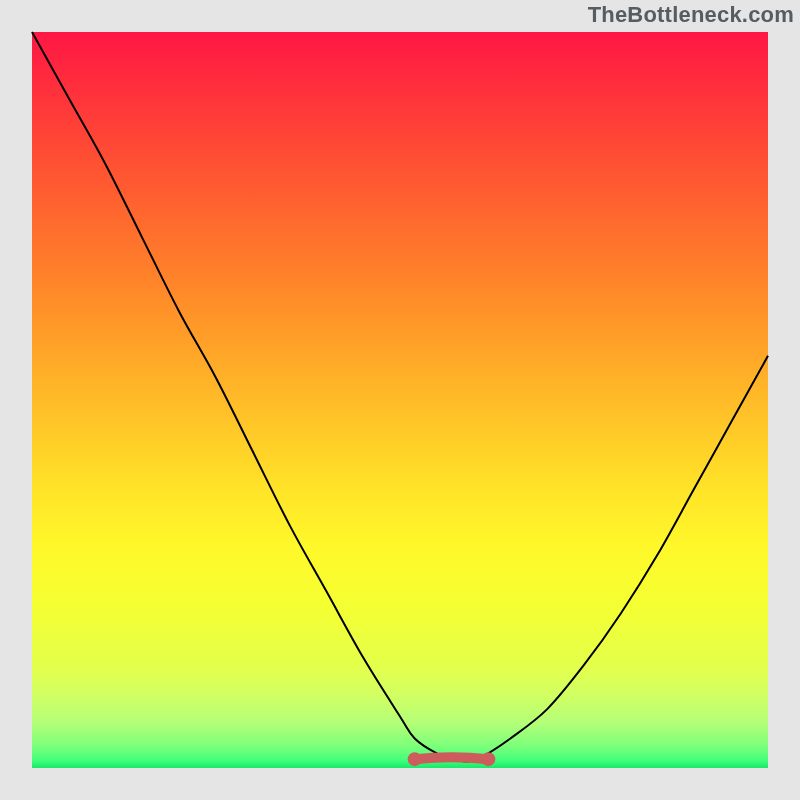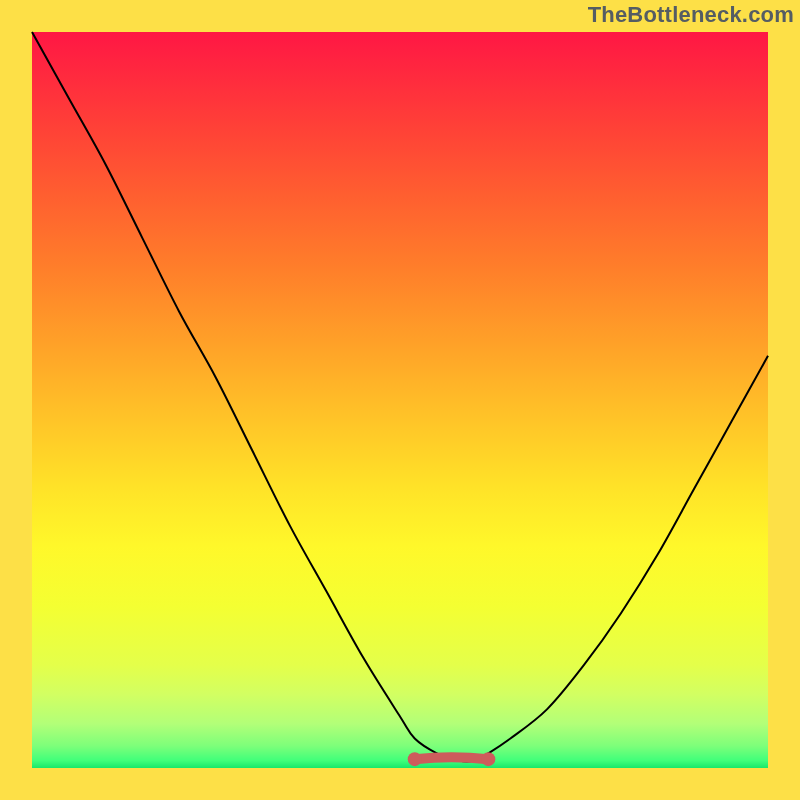--- a/index.html
+++ b/index.html
@@ -8,21 +8,21 @@
     width: 800px;
     height: 800px;
     overflow: hidden;
     background: #000;
     font-family: Arial, Helvetica, sans-serif;
   }
   .frame {
     position: relative;
     width: 800px;
     height: 800px;
-    background: #fde047;
+    background: #e5e5e5;
   }
   .watermark {
     position: absolute;
     top: 2px;
     right: 6px;
     color: #555d63;
     font-size: 22px;
     font-weight: 600;
     letter-spacing: 0.2px;
   }

